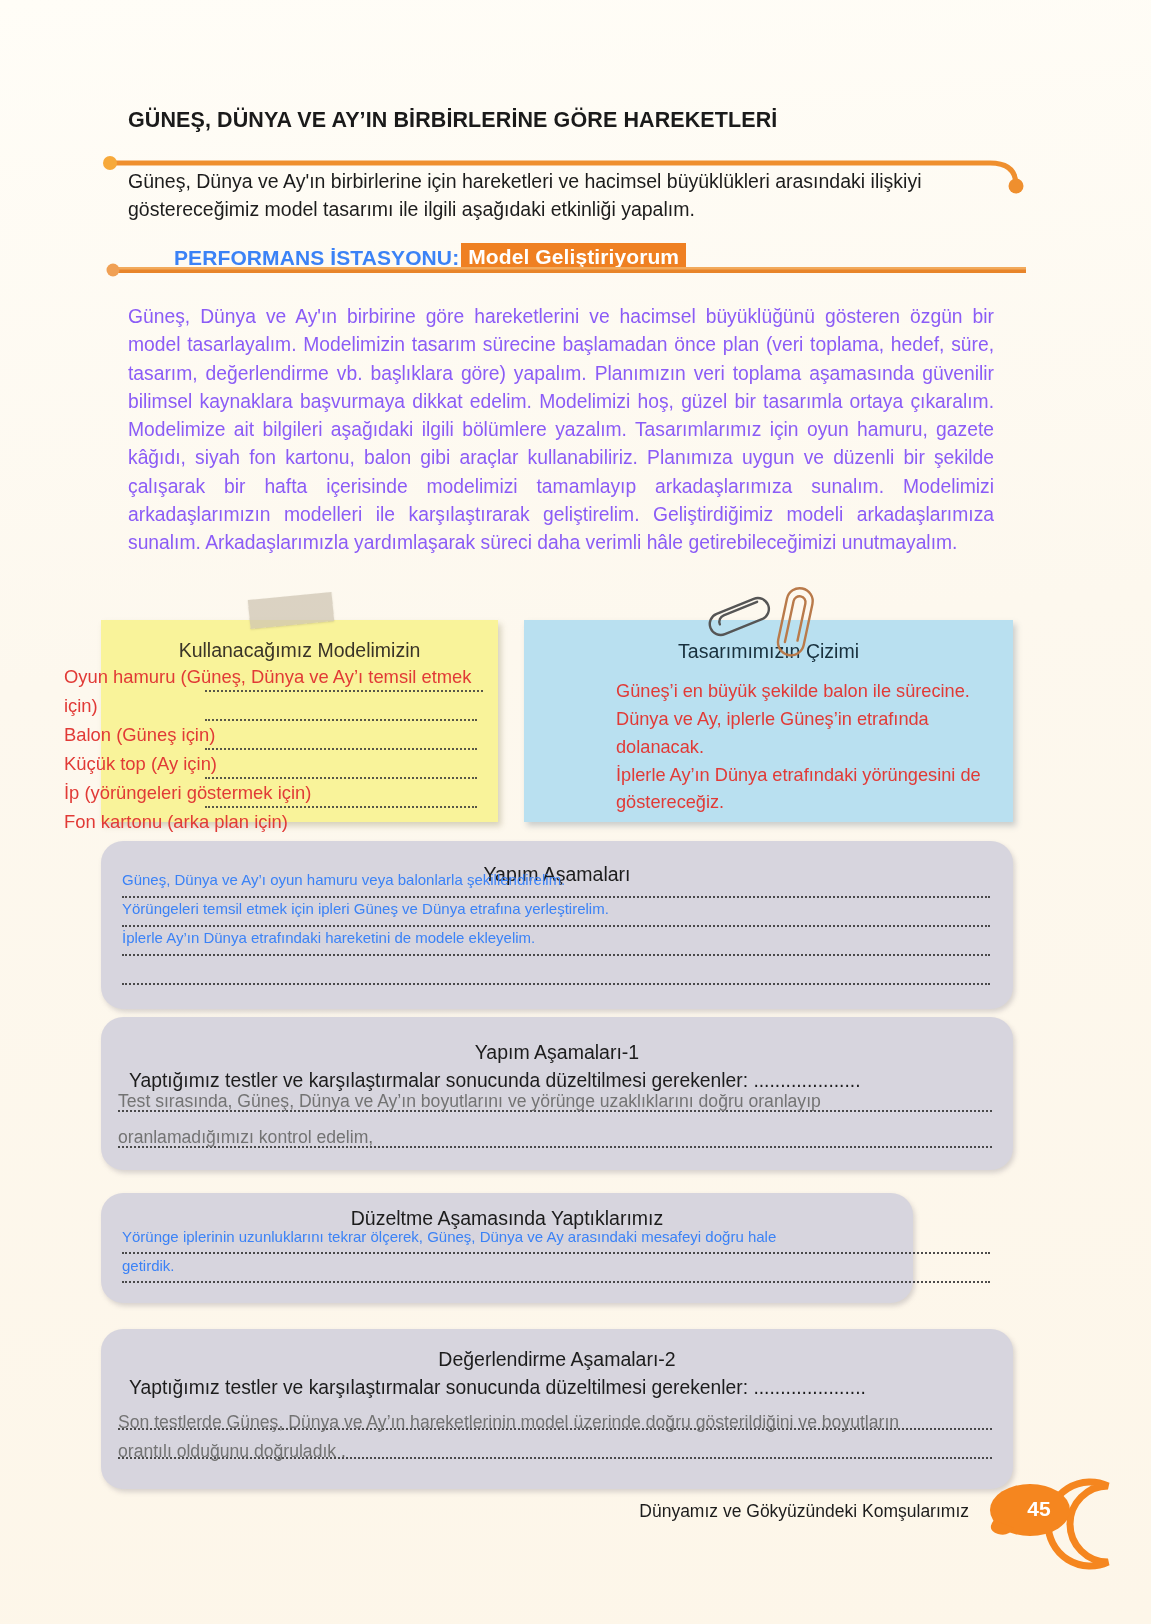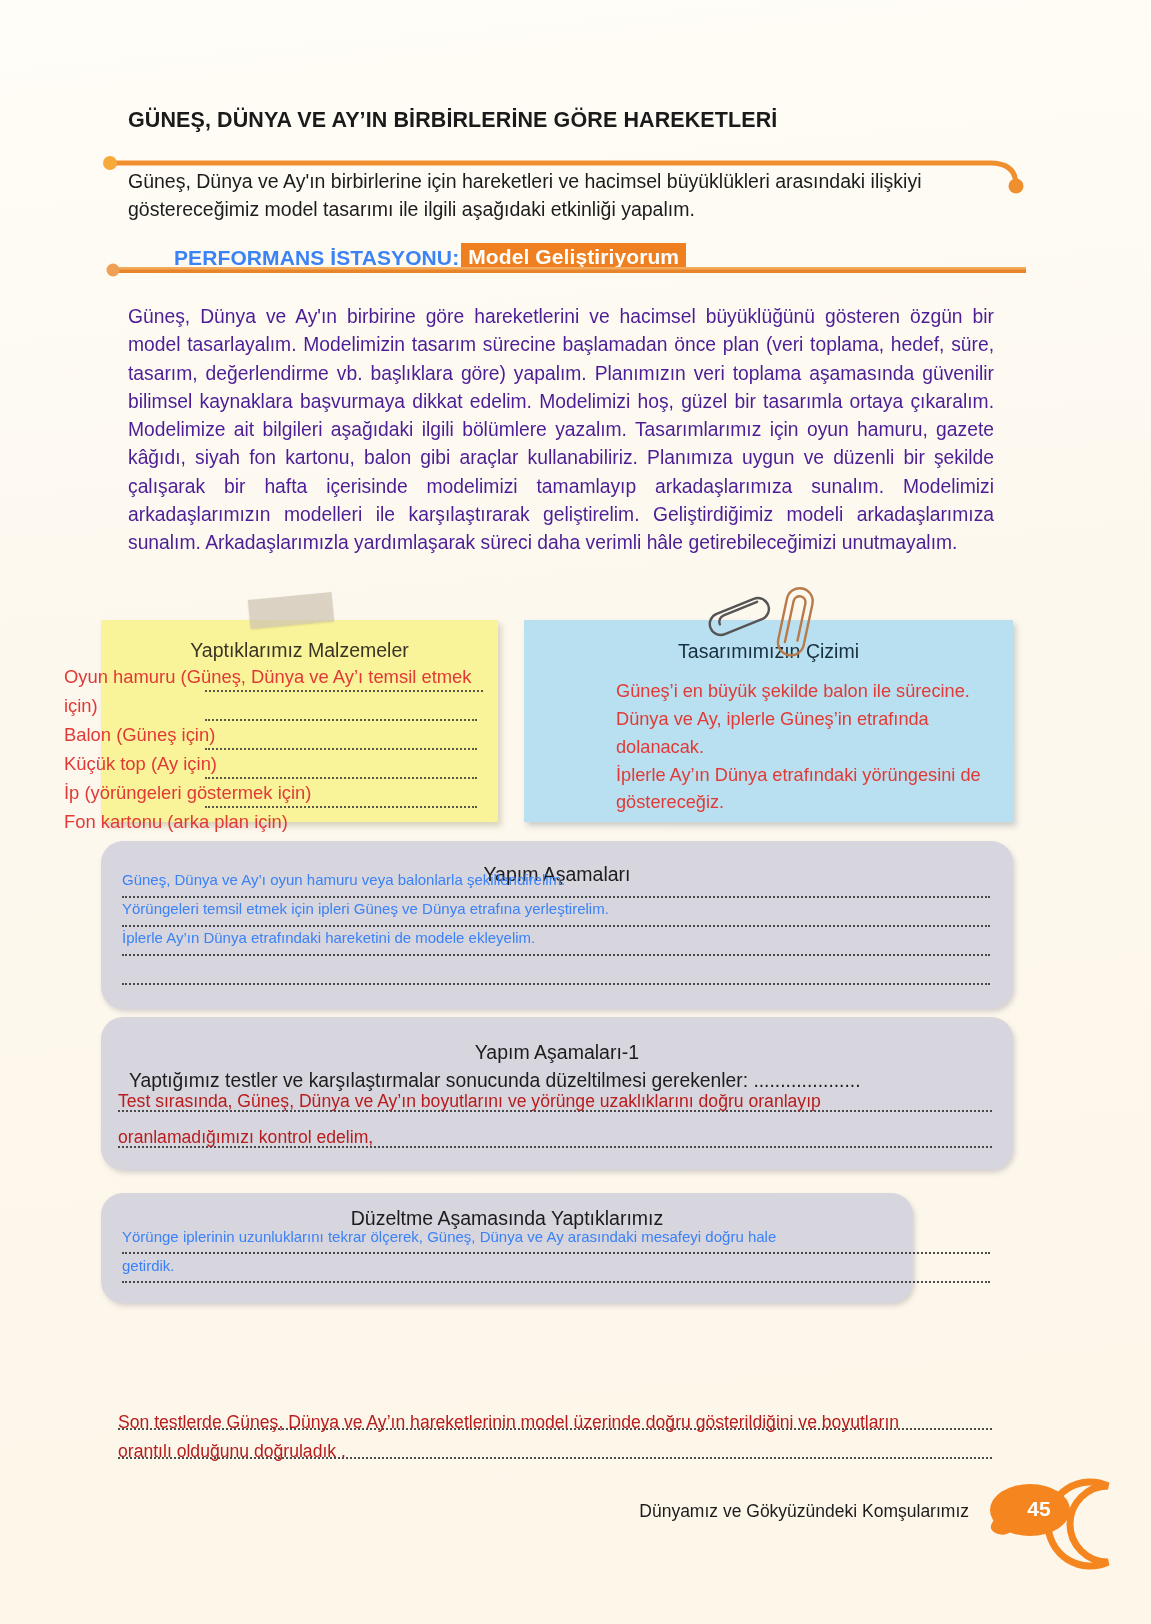--- a/index.html
+++ b/index.html
@@ -87,21 +87,21 @@
   }
 
   
   .body-text {
     position: absolute;
     left: 128px;
     top: 303px;
     width: 866px;
     font-size: 19.3px;
     line-height: 1.465;
-    color: #4c1d95;
+    color: #8b5cf6;
     text-align: justify;
   }
 
   
   .yellow-note {
     position: absolute;
     left: 101px;
     top: 620px;
     width: 397px;
     height: 202px;
@@ -203,21 +203,21 @@
   }
   .hand {
     position: absolute;
     font-size: 15px;
     color: #3b82f6;
     white-space: nowrap;
   }
   .hand-small {
     position: absolute;
     font-size: 17.6px;
-    color: #b91c1c;
+    color: #737373;
     white-space: nowrap;
   }
   .dotline {
     position: absolute;
     border-bottom: 2.5px dotted #3a3a3a;
     opacity: 0.9;
   }
 
   
   .footer-text {
@@ -278,21 +278,21 @@
       </defs>
       <rect x="8" y="4" width="914" height="6" fill="#e8852a"></rect>
       <rect x="8" y="4" width="914" height="2.5" fill="#f2aa5c"></rect>
       <circle cx="9" cy="7" r="6.5" fill="#f0a054"></circle>
     </svg>
   </div>
 
   <div class="body-text">Güneş, Dünya ve Ay'ın birbirine göre hareketlerini ve hacimsel büyüklüğünü gösteren özgün bir model tasarlayalım. Modelimizin tasarım sürecine başlamadan önce plan (veri toplama, hedef, süre, tasarım, değerlendirme vb. başlıklara göre) yapalım. Planımızın veri toplama aşamasında güvenilir bilimsel kaynaklara başvurmaya dikkat edelim. Modelimizi hoş, güzel bir tasarımla ortaya çıkaralım. Modelimize ait bilgileri aşağıdaki ilgili bölümlere yazalım. Tasarımlarımız için oyun hamuru, gazete kâğıdı, siyah fon kartonu, balon gibi araçlar kullanabiliriz. Planımıza uygun ve düzenli bir şekilde çalışarak bir hafta içerisinde modelimizi tamamlayıp arkadaşlarımıza sunalım. Modelimizi arkadaşlarımızın modelleri ile karşılaştırarak geliştirelim. Geliştirdiğimiz modeli arkadaşlarımıza sunalım. Arkadaşlarımızla yardımlaşarak süreci daha verimli hâle getirebileceğimizi unutmayalım.</div>
 
   <div class="yellow-note">
-    <div class="note-title">Yaptıklarımız Malzemeler</div>
+    <div class="note-title">Kullanacağımız Modelimizin</div>
   </div>
   <div class="tape"></div>
 
   <div class="dotline-y" style="left:205px; top:690px; width:278px;"></div>
   <div class="dotline-y" style="left:205px; top:719px; width:272px;"></div>
   <div class="dotline-y" style="left:205px; top:748px; width:272px;"></div>
   <div class="dotline-y" style="left:205px; top:777px; width:272px;"></div>
   <div class="dotline-y" style="left:205px; top:806px; width:272px;"></div>
 
   <div class="yellow-hand">
@@ -352,20 +352,24 @@
   <div class="hand-small" style="left:118px; top:1127px;">oranlamadığımızı kontrol edelim,</div>
 
   <div class="gbox" style="top:1193px; width:812px; height:110px;">
     <div class="gbox-title" style="top:14px;">Düzeltme Aşamasında Yaptıklarımız</div>
   </div>
   <div class="dotline" style="left:122px; top:1252px; width:868px;"></div>
   <div class="dotline" style="left:122px; top:1281px; width:868px;"></div>
   <div class="hand" style="left:122px; top:1228px;">Yörünge iplerinin uzunluklarını tekrar ölçerek, Güneş, Dünya ve Ay arasındaki mesafeyi doğru hale</div>
   <div class="hand" style="left:122px; top:1257px;">getirdik.</div>
 
+  <div class="gbox" style="top:1329px; width:912px; height:160px;">
+    <div class="gbox-title" style="top:19px;">Değerlendirme Aşamaları-2</div>
+    <div class="gbox-sub" style="left:28px; top:48px;">Yaptığımız testler ve karşılaştırmalar sonucunda düzeltilmesi gerekenler: .....................</div>
+  </div>
   <div class="dotline" style="left:118px; top:1428px; width:874px;"></div>
   <div class="dotline" style="left:118px; top:1457px; width:874px;"></div>
   <div class="hand-small" style="left:118px; top:1412px;">Son testlerde Güneş, Dünya ve Ay’ın hareketlerinin model üzerinde doğru gösterildiğini ve boyutların</div>
   <div class="hand-small" style="left:118px; top:1441px;">orantılı olduğunu doğruladık .</div>
 
   <div class="footer-text">Dünyamız ve Gökyüzündeki Komşularımız</div>
   <div class="footer-badge">
     <svg width="130" height="110" viewBox="0 0 130 110">
       <path d="M120,10 a42,42 0 1 0 0,76 a34,34 0 1 1 0,-76 z" fill="none" stroke="#f5861f" stroke-width="7"></path>
       <ellipse cx="42" cy="34" rx="40" ry="26" fill="#f5861f"></ellipse>

